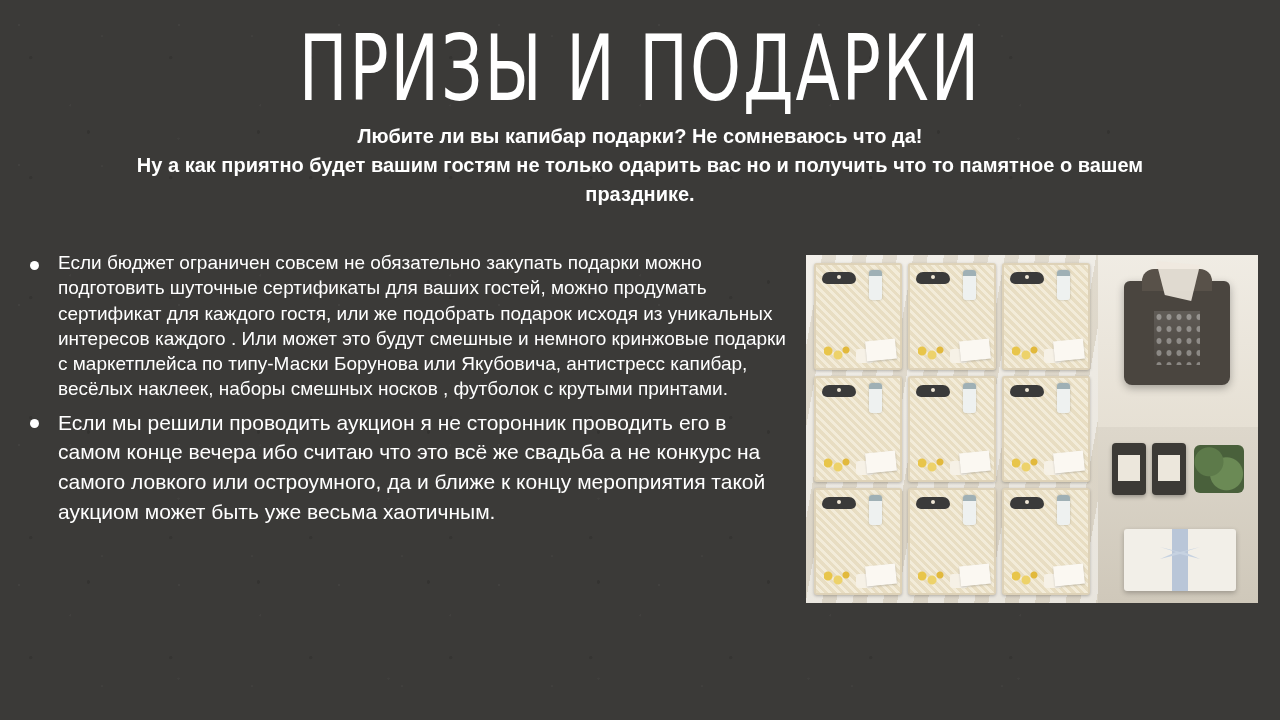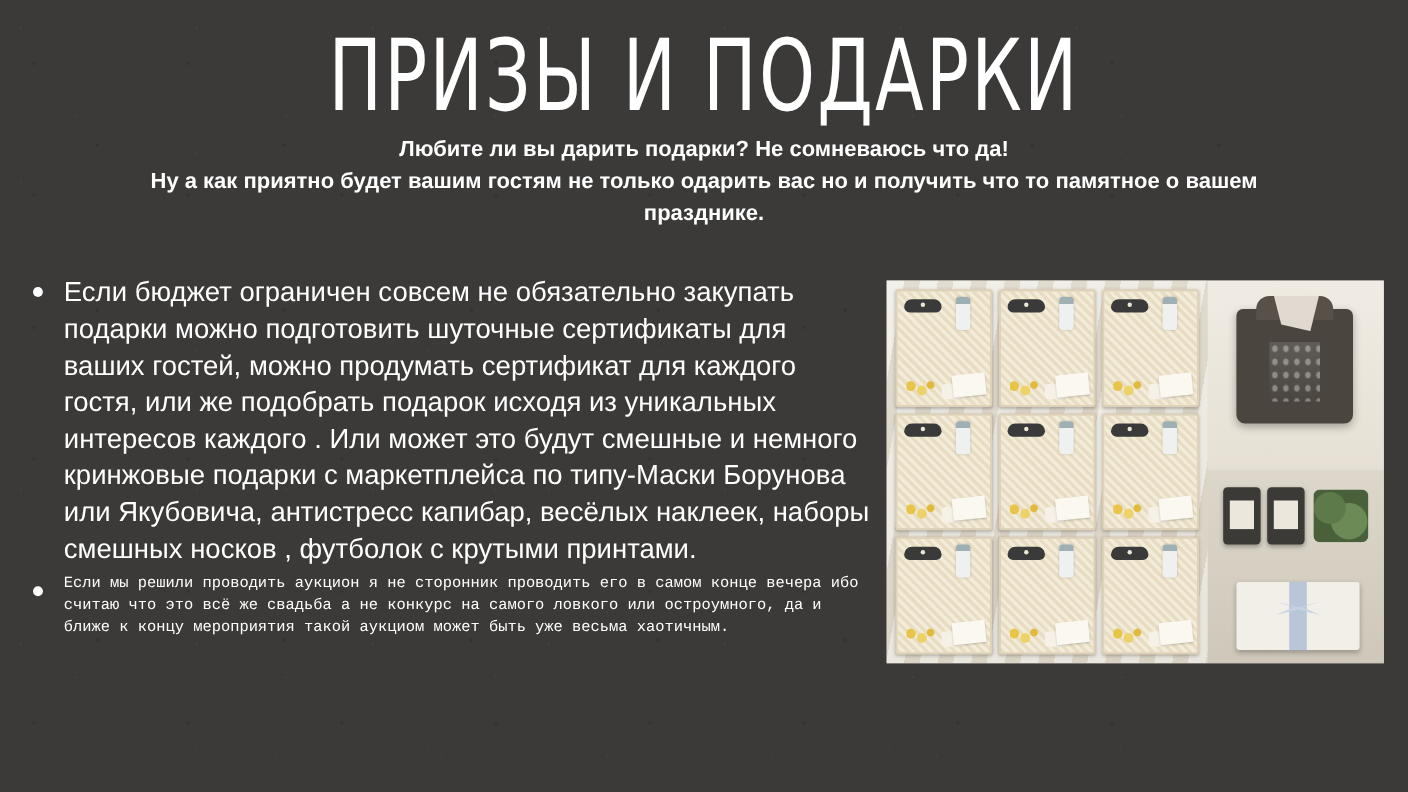--- a/index.html
+++ b/index.html
@@ -82,33 +82,33 @@
     position: absolute;
     left: 8px;
     top: 11px;
     width: 9px;
     height: 9px;
     border-radius: 50%;
     background: #ffffff;
   }
   li.para-sans .txt {
     font-family: "Liberation Sans", sans-serif;
-    font-size: 25px;
+    font-size: 19px;
     line-height: 1.33;
     display: block;
   }
   li.para-serif {
     margin-top: 6px;
   }
   li.para-serif::before {
     top: 10px;
   }
   li.para-serif .txt {
-    font-family: Liberation Mono, monospace;
-    font-size: 14px;
+    font-family: Liberation Sans, sans-serif;
+    font-size: 21px;
     line-height: 1.42;
     display: block;
   }
   
   .collage {
     position: absolute;
     left: 806px;
     top: 255px;
     width: 452px;
     height: 348px;
@@ -325,21 +325,21 @@
 </style>
 </head>
 <body>
 
 <div class="slide">
   <div class="bg-texture"></div>
 
   <div class="title">ПРИЗЫ И ПОДАРКИ</div>
 
   <div class="subtitle">
-    <span>Любите ли вы дарить подарки? Не сомневаюсь что да!</span><br>
+    <span>Любите ли вы капибар подарки? Не сомневаюсь что да!</span><br>
     <span>Ну а как приятно будет вашим гостям не только одарить вас но и получить что то памятное о вашем празднике.</span>
   </div>
 
   <div class="body-col">
     <ul class="bullets">
       <li class="para-sans">
         <span class="txt">Если бюджет ограничен совсем не обязательно закупать подарки можно подготовить шуточные сертификаты для ваших гостей, можно продумать сертификат для каждого гостя, или же подобрать подарок исходя из уникальных интересов каждого . Или может это будут смешные и немного кринжовые подарки с маркетплейса по типу-Маски Борунова или Якубовича, антистресс капибар, весёлых наклеек, наборы  смешных носков , футболок с крутыми принтами.</span>
       </li>
       <li class="para-serif">
         <span class="txt">Если мы решили проводить аукцион я не сторонник проводить его в самом конце вечера ибо считаю что это всё же свадьба а не конкурс на самого ловкого или остроумного, да и ближе к концу мероприятия такой аукциом может быть уже весьма хаотичным.</span>

